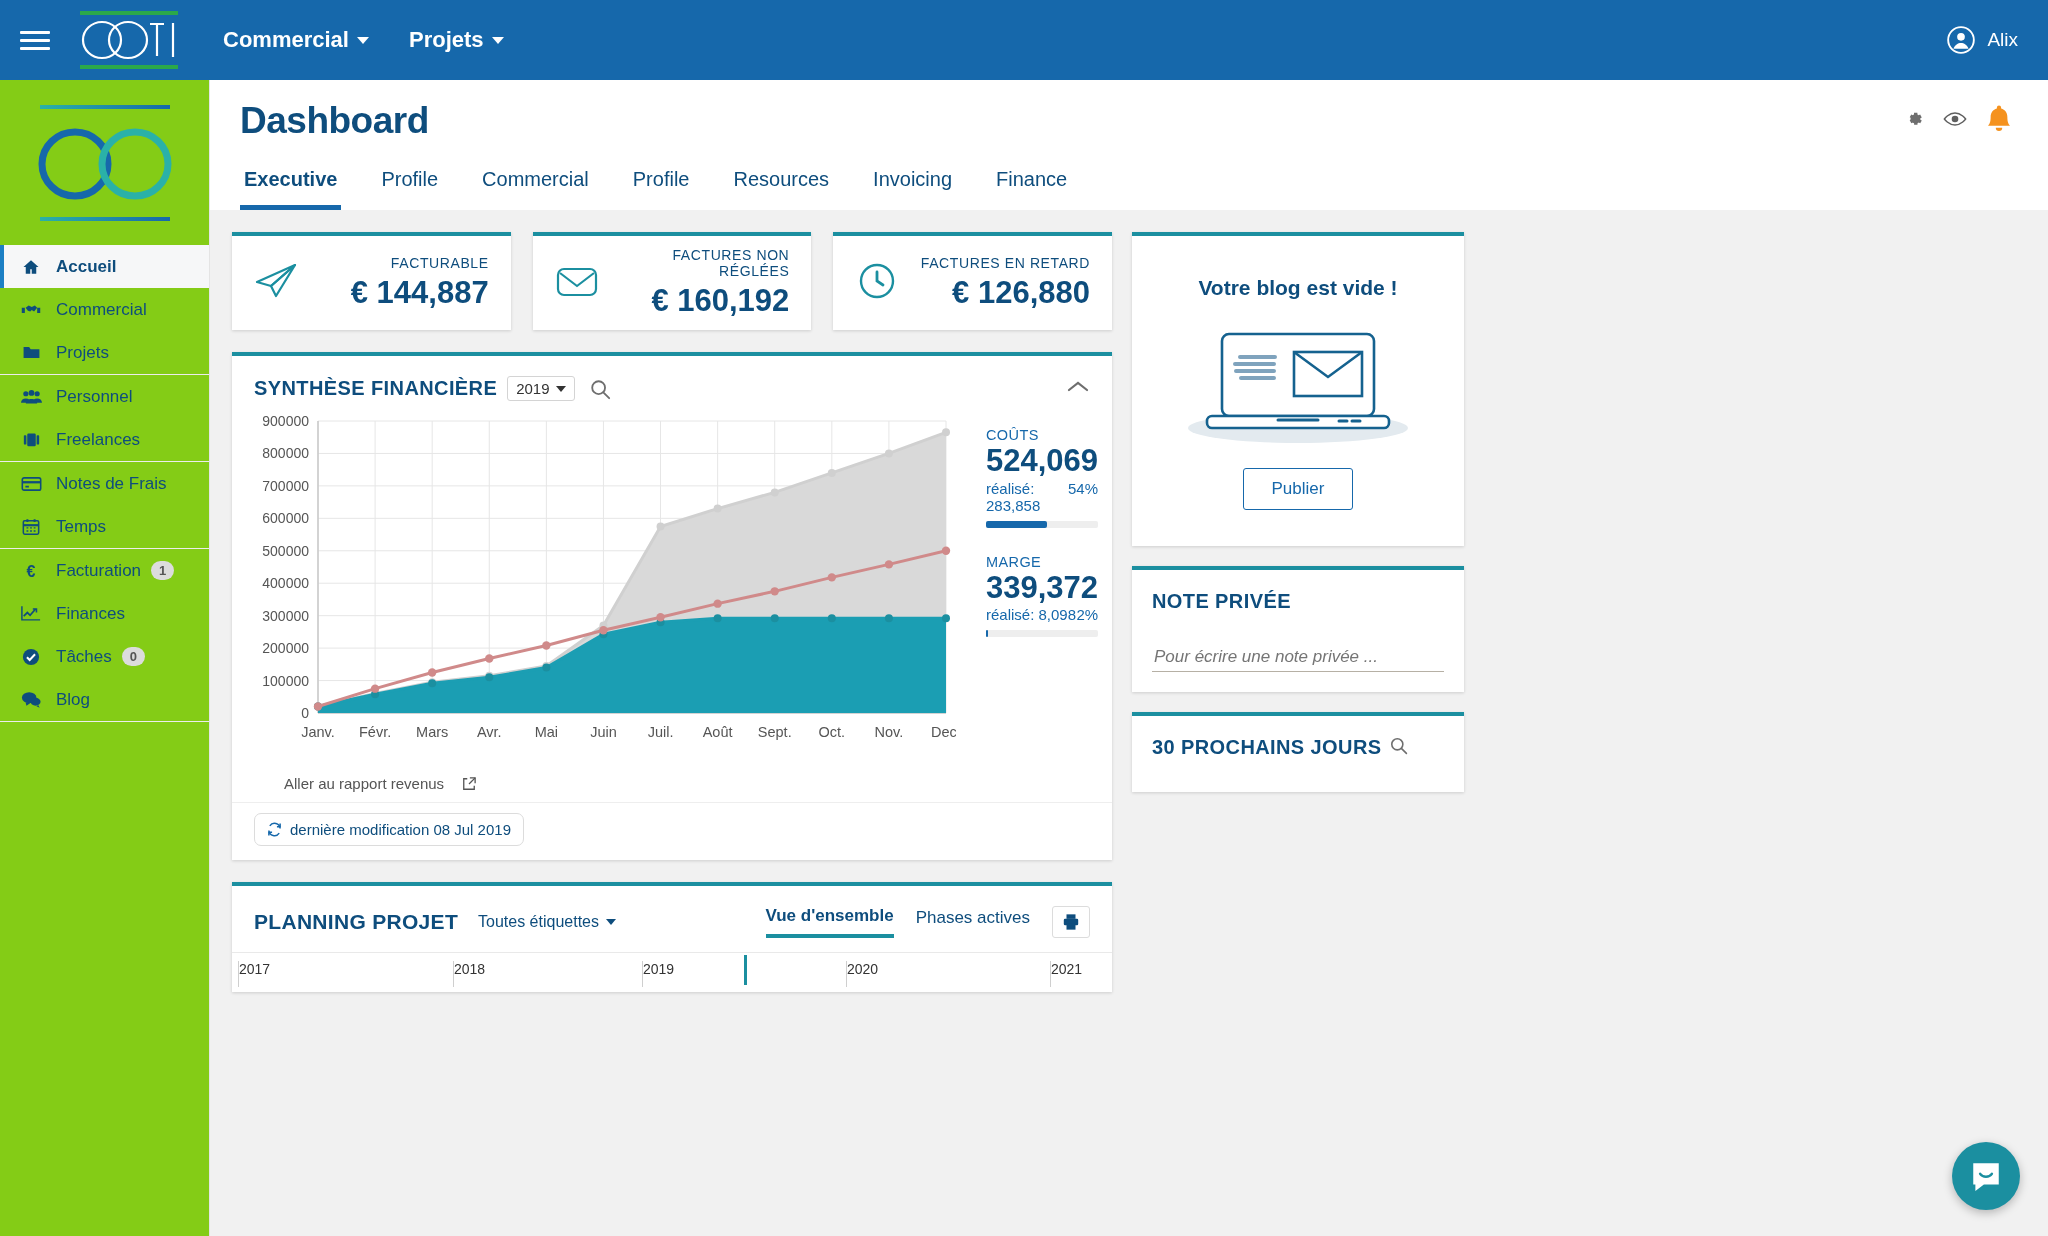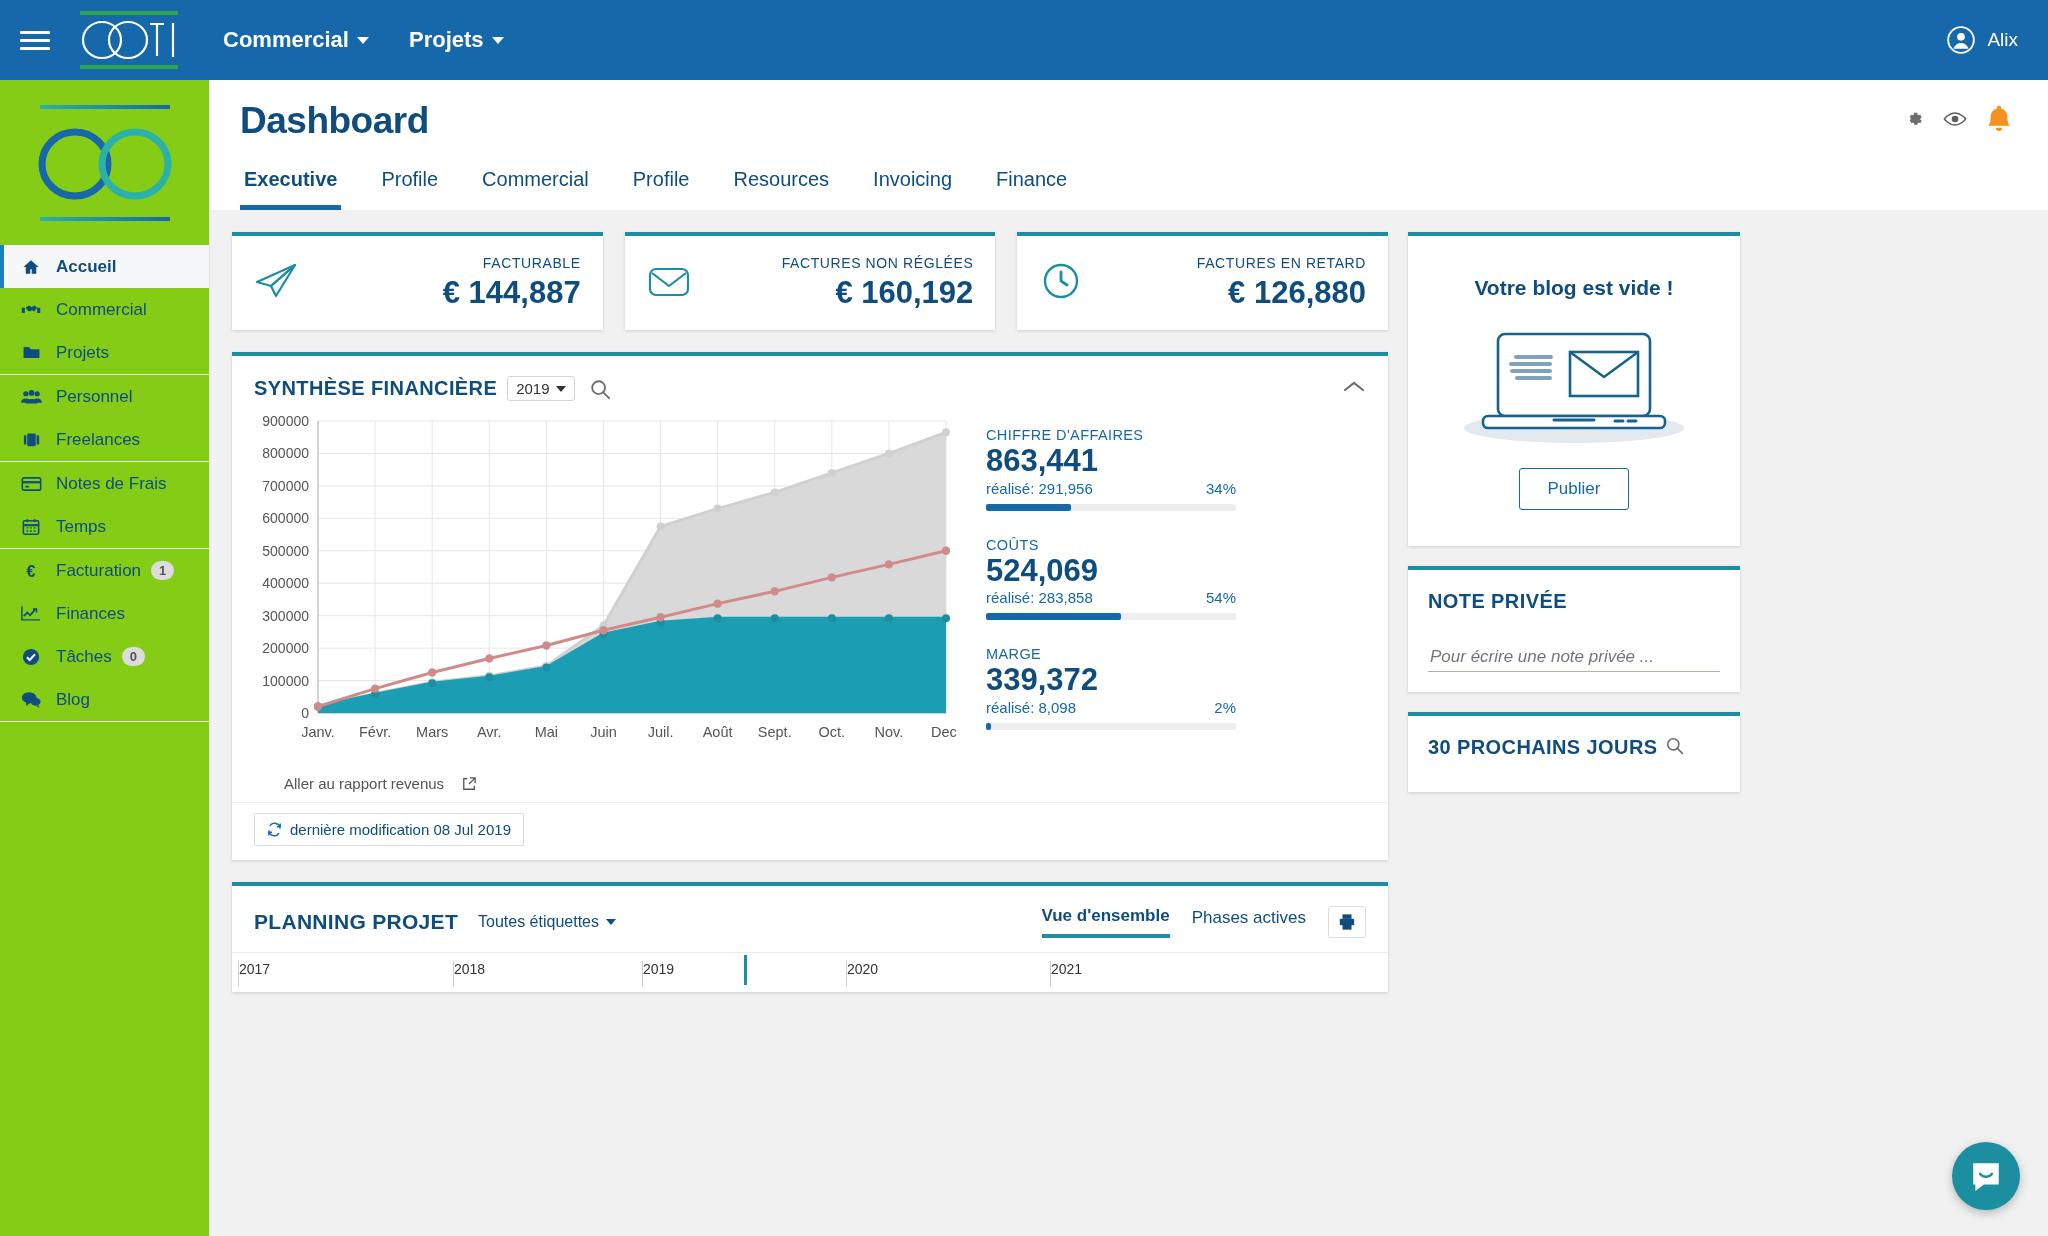--- a/index.html
+++ b/index.html
@@ -64,21 +64,21 @@
   .page-head { background: #fff; padding: 20px 30px 0 30px; position: relative; }
   .page-title { font-size: 37px; color: #0e4d7d; font-weight: bold; letter-spacing: -0.5px; }
   .head-icons { position: absolute; right: 35px; top: 24px; display: flex; align-items: center; gap: 18px; }
   .tabs { display: flex; gap: 36px; margin-top: 20px; }
   .tab {
     font-size: 20px; color: #0e4d7d; padding: 6px 4px 14px 4px; cursor: pointer; white-space: nowrap;
   }
   .tab.active { font-weight: bold; border-bottom: 5px solid #1668ab; }
 
   .content { display: flex; padding: 22px 22px 0 22px; gap: 20px; }
-  .col-left { width: 1156px; flex: none; }
+  .col-left { width: 880px; flex: none; }
   .col-right { width: 332px; flex: none; }
 
   .card { background: #fff; border-top: 4px solid #1b8fa0; box-shadow: 0 1px 3px rgba(0,0,0,.15); }
 
   
   .kpi-row { display: flex; gap: 22px; margin-bottom: 22px; }
   .kpi { flex: 1; padding: 20px 22px 20px 22px; display: flex; align-items: center; height: 98px; }
   .kpi-icon { color: #1b8fa0; flex: none; }
   .kpi-txt { margin-left: auto; text-align: right; }
   .kpi-label { font-size: 14px; color: #0e4d7d; letter-spacing: .6px; }
@@ -103,21 +103,21 @@
   .stats { width: 250px; margin-left: 30px; padding-top: 14px; }
   .stat { margin-bottom: 26px; }
   .stat-label { font-size: 14.5px; color: #1668ab; letter-spacing: .4px; }
   .stat-value { font-size: 31px; font-weight: bold; color: #0e4d7d; line-height: 1.15; }
   .stat-row { display: flex; justify-content: space-between; align-items: baseline; font-size: 15px; color: #1668ab; margin-top: 1px; }
   .bar-bg { height: 7px; background: #eee; border-radius: 2px; margin-top: 7px; }
   .bar-fill { height: 7px; background: #1668ab; border-radius: 2px; }
 
   .chart-foot { padding: 10px 22px 0 22px; border-top: 1px solid #eee; margin-top: 10px; }
   .modif-btn {
-    display: inline-flex; align-items: center; gap: 8px; border: 1px solid #dcdcdc; border-radius: 1px;
+    display: inline-flex; align-items: center; gap: 8px; border: 1px solid #dcdcdc; border-radius: 7px;
     padding: 7px 12px; font-size: 15px; color: #0e4d7d; background: #fff; cursor: pointer;
   }
 
   
   .planning { margin-top: 22px; }
   .planning-head { display: flex; align-items: center; padding: 20px 22px 0 22px; }
   .planning-title { font-size: 21px; font-weight: bold; color: #0e4d7d; letter-spacing: .3px; }
   .tag-select { margin-left: 20px; font-size: 16px; color: #0e4d7d; display: flex; align-items: center; gap: 7px; cursor: pointer; }
   .caret-navy { width: 0; height: 0; border-left: 5px solid transparent; border-right: 5px solid transparent; border-top: 6px solid #0e4d7d; }
   .planning-tabs { margin-left: auto; display: flex; align-items: center; gap: 22px; }
@@ -524,31 +524,20 @@
                 <svg width="14" height="14" viewBox="0 0 16 16" fill="none" stroke="#555" stroke-width="1.5">
                   <path d="M6 2H2v12h12v-4"></path>
                     <path d="M9 1h6v6"></path>
                     <path d="M15 1L8 8"></path>
                 </svg>
               </div>
             </div>
 
             <div class="stats">
               <div class="stat">
-                <div class="stat-label">CHIFFRE D'AFFAIRES</div>
-                <div class="stat-value">863,441</div>
-                <div class="stat-row">
-                  <span>réalisé: 291,956</span>
-                  <span>34%</span>
-                </div>
-                <div class="bar-bg">
-                  <div class="bar-fill" style="width: 34%;"></div>
-                </div>
-              </div>
-              <div class="stat">
                 <div class="stat-label">COÛTS</div>
                 <div class="stat-value">524,069</div>
                 <div class="stat-row">
                   <span>réalisé: 283,858</span>
                   <span>54%</span>
                 </div>
                 <div class="bar-bg">
                   <div class="bar-fill" style="width: 54%;"></div>
                 </div>
               </div>

